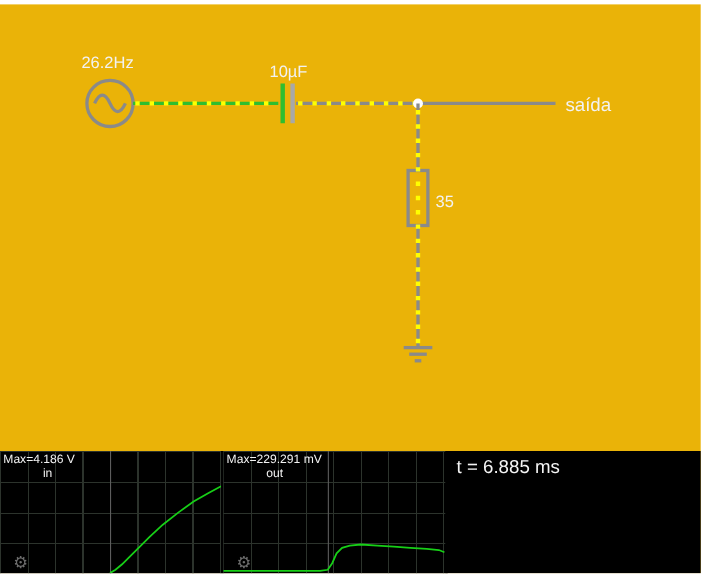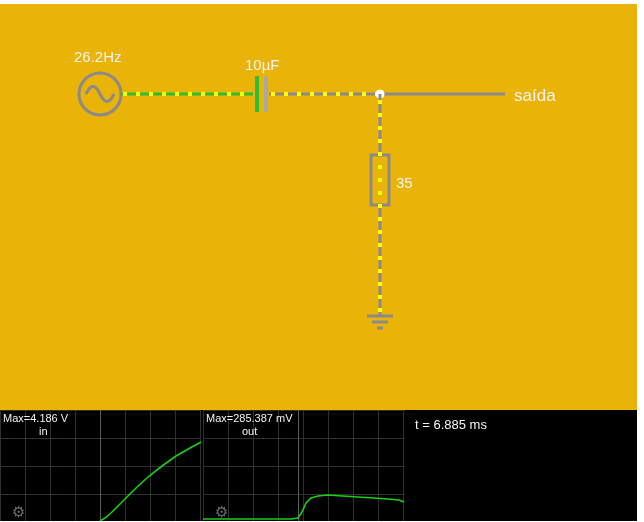--- a/index.html
+++ b/index.html
@@ -42,21 +42,21 @@
   .scope-max{
     position:absolute;left:3px;top:2px;color:#f2f2f2;font-size:11px;line-height:13px;white-space:nowrap;
   }
   .scope-sig{
     position:absolute;left:3px;top:15px;color:#f2f2f2;font-size:11px;line-height:13px;padding-left:36px;
   }
   .gear{
     position:absolute;left:12px;bottom:2px;color:#6d6d6d;font-size:15px;line-height:15px;cursor:pointer;
   }
   .scope-info{
-    position:absolute;left:415px;top:7px;color:#f4f4f4;font-size:13px;line-height:15px;white-space:nowrap;
+    position:absolute;left:415px;top:7px;color:#f4f4f4;font-size:17px;line-height:15px;white-space:nowrap;
   }
   .scope-info div{margin:0 0 0 0;}
   polyline.trace{fill:none;stroke:#17cf17;stroke-width:1.6;}
 </style>
 </head>
 <body>
 
 <div class="canvas">
 
   <svg class="circuit" width="637" height="406" viewBox="0 0 637 406">
@@ -110,21 +110,21 @@
       <div class="scope-max">Max=4.186 V</div>
       <div class="scope-sig">in</div>
       <div class="gear">⚙</div>
     </div>
 
     <div class="scope-panel middle">
       <div class="trigger-line"></div>
       <svg class="curve" width="202" height="111" viewBox="0 0 202 111">
         <polyline class="trace" points="0,109 88,109 95,108 99,102 103,93 108,88 115,86 125,85 140,86 155,87 170,88 185,89 196,90 201,92"></polyline>
       </svg>
-      <div class="scope-max">Max=285.387 mV</div>
+      <div class="scope-max">Max=229.291 mV</div>
       <div class="scope-sig">out</div>
       <div class="gear">⚙</div>
     </div>
 
     <div class="scope-info">
       <div>t = 6.885 ms</div>
     </div>
 
   </div>
 </div>

